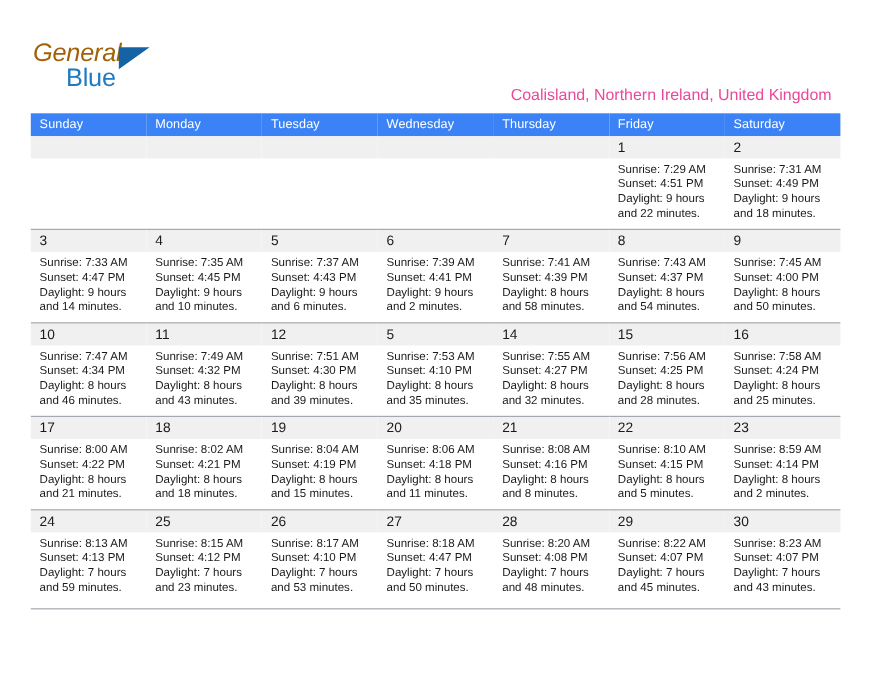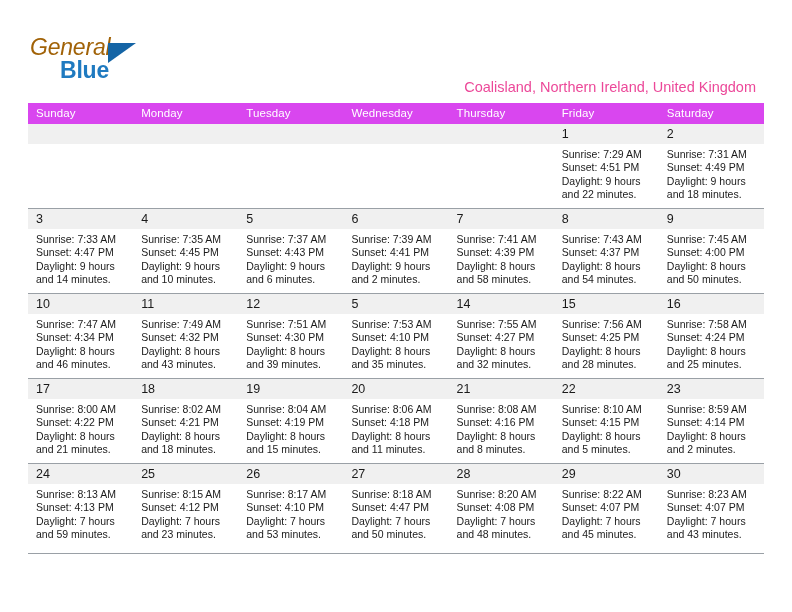--- a/index.html
+++ b/index.html
@@ -50,21 +50,20 @@
   }
   .brand-blue {
     position: absolute;
     left: 30px;
     top: 23px;
     font-size: 23px;
     color: #1f7ac0;
     letter-spacing: -0.2px;
     line-height: 26px;
     font-family: "Liberation Sans", sans-serif;
-    font-weight: bold;
   }
   .brand-triangle {
     position: absolute;
     left: 78px;
     top: 9px;
     width: 0;
     height: 0;
     border-left: 28px solid #1464a5;
     border-bottom: 20px solid transparent;
   }
@@ -93,21 +92,21 @@
   
   .calendar {
     position: absolute;
     left: 28px;
     top: 103px;
     width: 736px;
     border-collapse: collapse;
     table-layout: fixed;
   }
   .calendar th {
-    background: #d946ef;
+    background: #3b82f6;
     color: #ffffff;
     font-size: 11.5px;
     font-weight: normal;
     text-align: left;
     padding: 4px 0 5px 8px;
     height: 12px;
     border: none;
     letter-spacing: 0.1px;
   }
   .calendar td {

